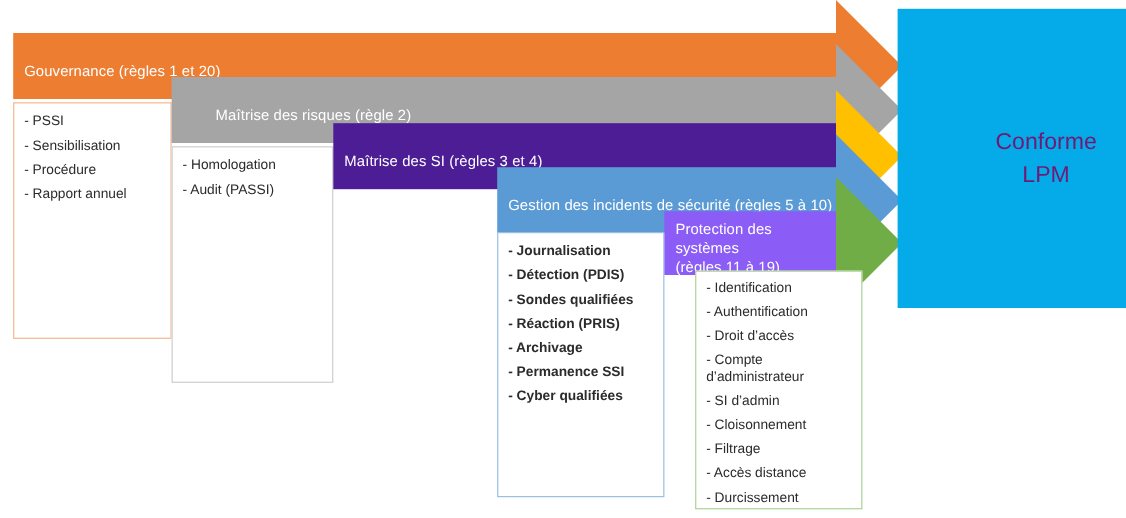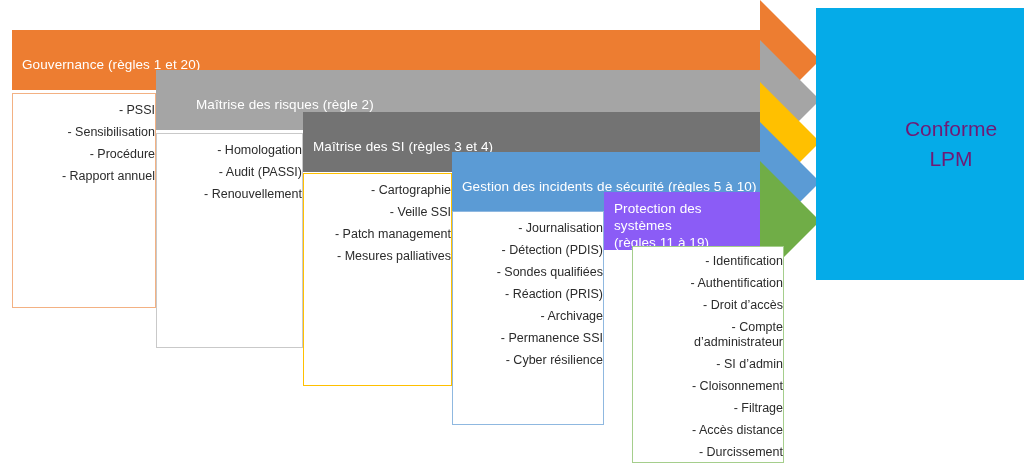--- a/index.html
+++ b/index.html
@@ -32,21 +32,21 @@
 
   
   .panel{
     position:absolute;
     background:#ffffff;
     box-sizing:border-box;
     border-width:1px;
     border-style:solid;
   }
   .panel ul{
-    list-style:none;margin:0;padding:9px 0 0 9px;text-align:right;
+    list-style:none;margin:0;padding:9px 0 0 9px;
   }
   .panel li{
     font-size:12.5px;
     line-height:15px;
     color:#2b2b2b;
     margin-bottom:7px;
     white-space:pre-line;
   }
 
   
@@ -84,54 +84,45 @@
   <div class="band" style="left:156px;top:70px;width:664px;height:60px;">
     <div class="bar" style="width:604px;background:#A5A5A5;padding-left:30px;">
       <div class="title">Maîtrise des risques (règle 2)</div>
     </div>
     <div class="tip" style="left:604px;top:-30px;border-top:60px solid transparent;border-bottom:60px solid transparent;border-left:60px solid #A5A5A5;"></div>
   </div>
   <div class="panel" style="left:156px;top:133px;width:147px;height:215px;border-color:#C9C9C9;">
     <ul>
       <li>- Homologation</li>
       <li>- Audit (PASSI)</li>
-      <li>- Renouvellement</li>
     </ul>
   </div>
 
   <div class="band" style="left:303px;top:112px;width:517px;height:60px;">
-    <div class="bar" style="width:457px;background:#737373;">
+    <div class="bar" style="width:457px;background:#4c1d95;">
       <div class="title">Maîtrise des SI (règles 3 et 4)</div>
     </div>
     <div class="tip" style="left:457px;top:-30px;border-top:60px solid transparent;border-bottom:60px solid transparent;border-left:60px solid #FFC000;"></div>
-  </div>
-  <div class="panel" style="left:303px;top:173px;width:149px;height:213px;border-color:#FFC000;">
-    <ul>
-      <li>- Cartographie</li>
-      <li>- Veille SSI</li>
-      <li>- Patch management</li>
-      <li>- Mesures palliatives</li>
-    </ul>
   </div>
 
   <div class="band" style="left:452px;top:152px;width:368px;height:60px;padding-left:28px;">
     <div class="bar" style="width:308px;background:#5B9BD5;">
       <div class="title">Gestion des incidents de sécurité (règles 5 à 10)</div>
     </div>
     <div class="tip" style="left:308px;top:-30px;border-top:60px solid transparent;border-bottom:60px solid transparent;border-left:60px solid #5B9BD5;"></div>
   </div>
-  <div class="panel" style="left:452px;top:211px;width:152px;height:214px;border-color:#8FB8E0;">
+  <div class="panel" style="left:452px;top:211px;width:152px;height:241px;border-color:#8FB8E0;font-weight:bold;">
     <ul>
       <li>- Journalisation</li>
       <li>- Détection (PDIS)</li>
       <li>- Sondes qualifiées</li>
       <li>- Réaction (PRIS)</li>
       <li>- Archivage</li>
       <li>- Permanence SSI</li>
-      <li>- Cyber résilience</li>
+      <li>- Cyber qualifiées</li>
     </ul>
   </div>
 
   <div class="band" style="left:604px;top:192px;width:216px;height:58px;">
     <div class="bar" style="width:156px;background:#8b5cf6;">
       <div class="title">Protection des systèmes
 (règles 11 à 19)</div>
     </div>
     <div class="tip" style="left:156px;top:-31px;border-top:60px solid transparent;border-bottom:60px solid transparent;border-left:60px solid #70AD47;"></div>
   </div>

